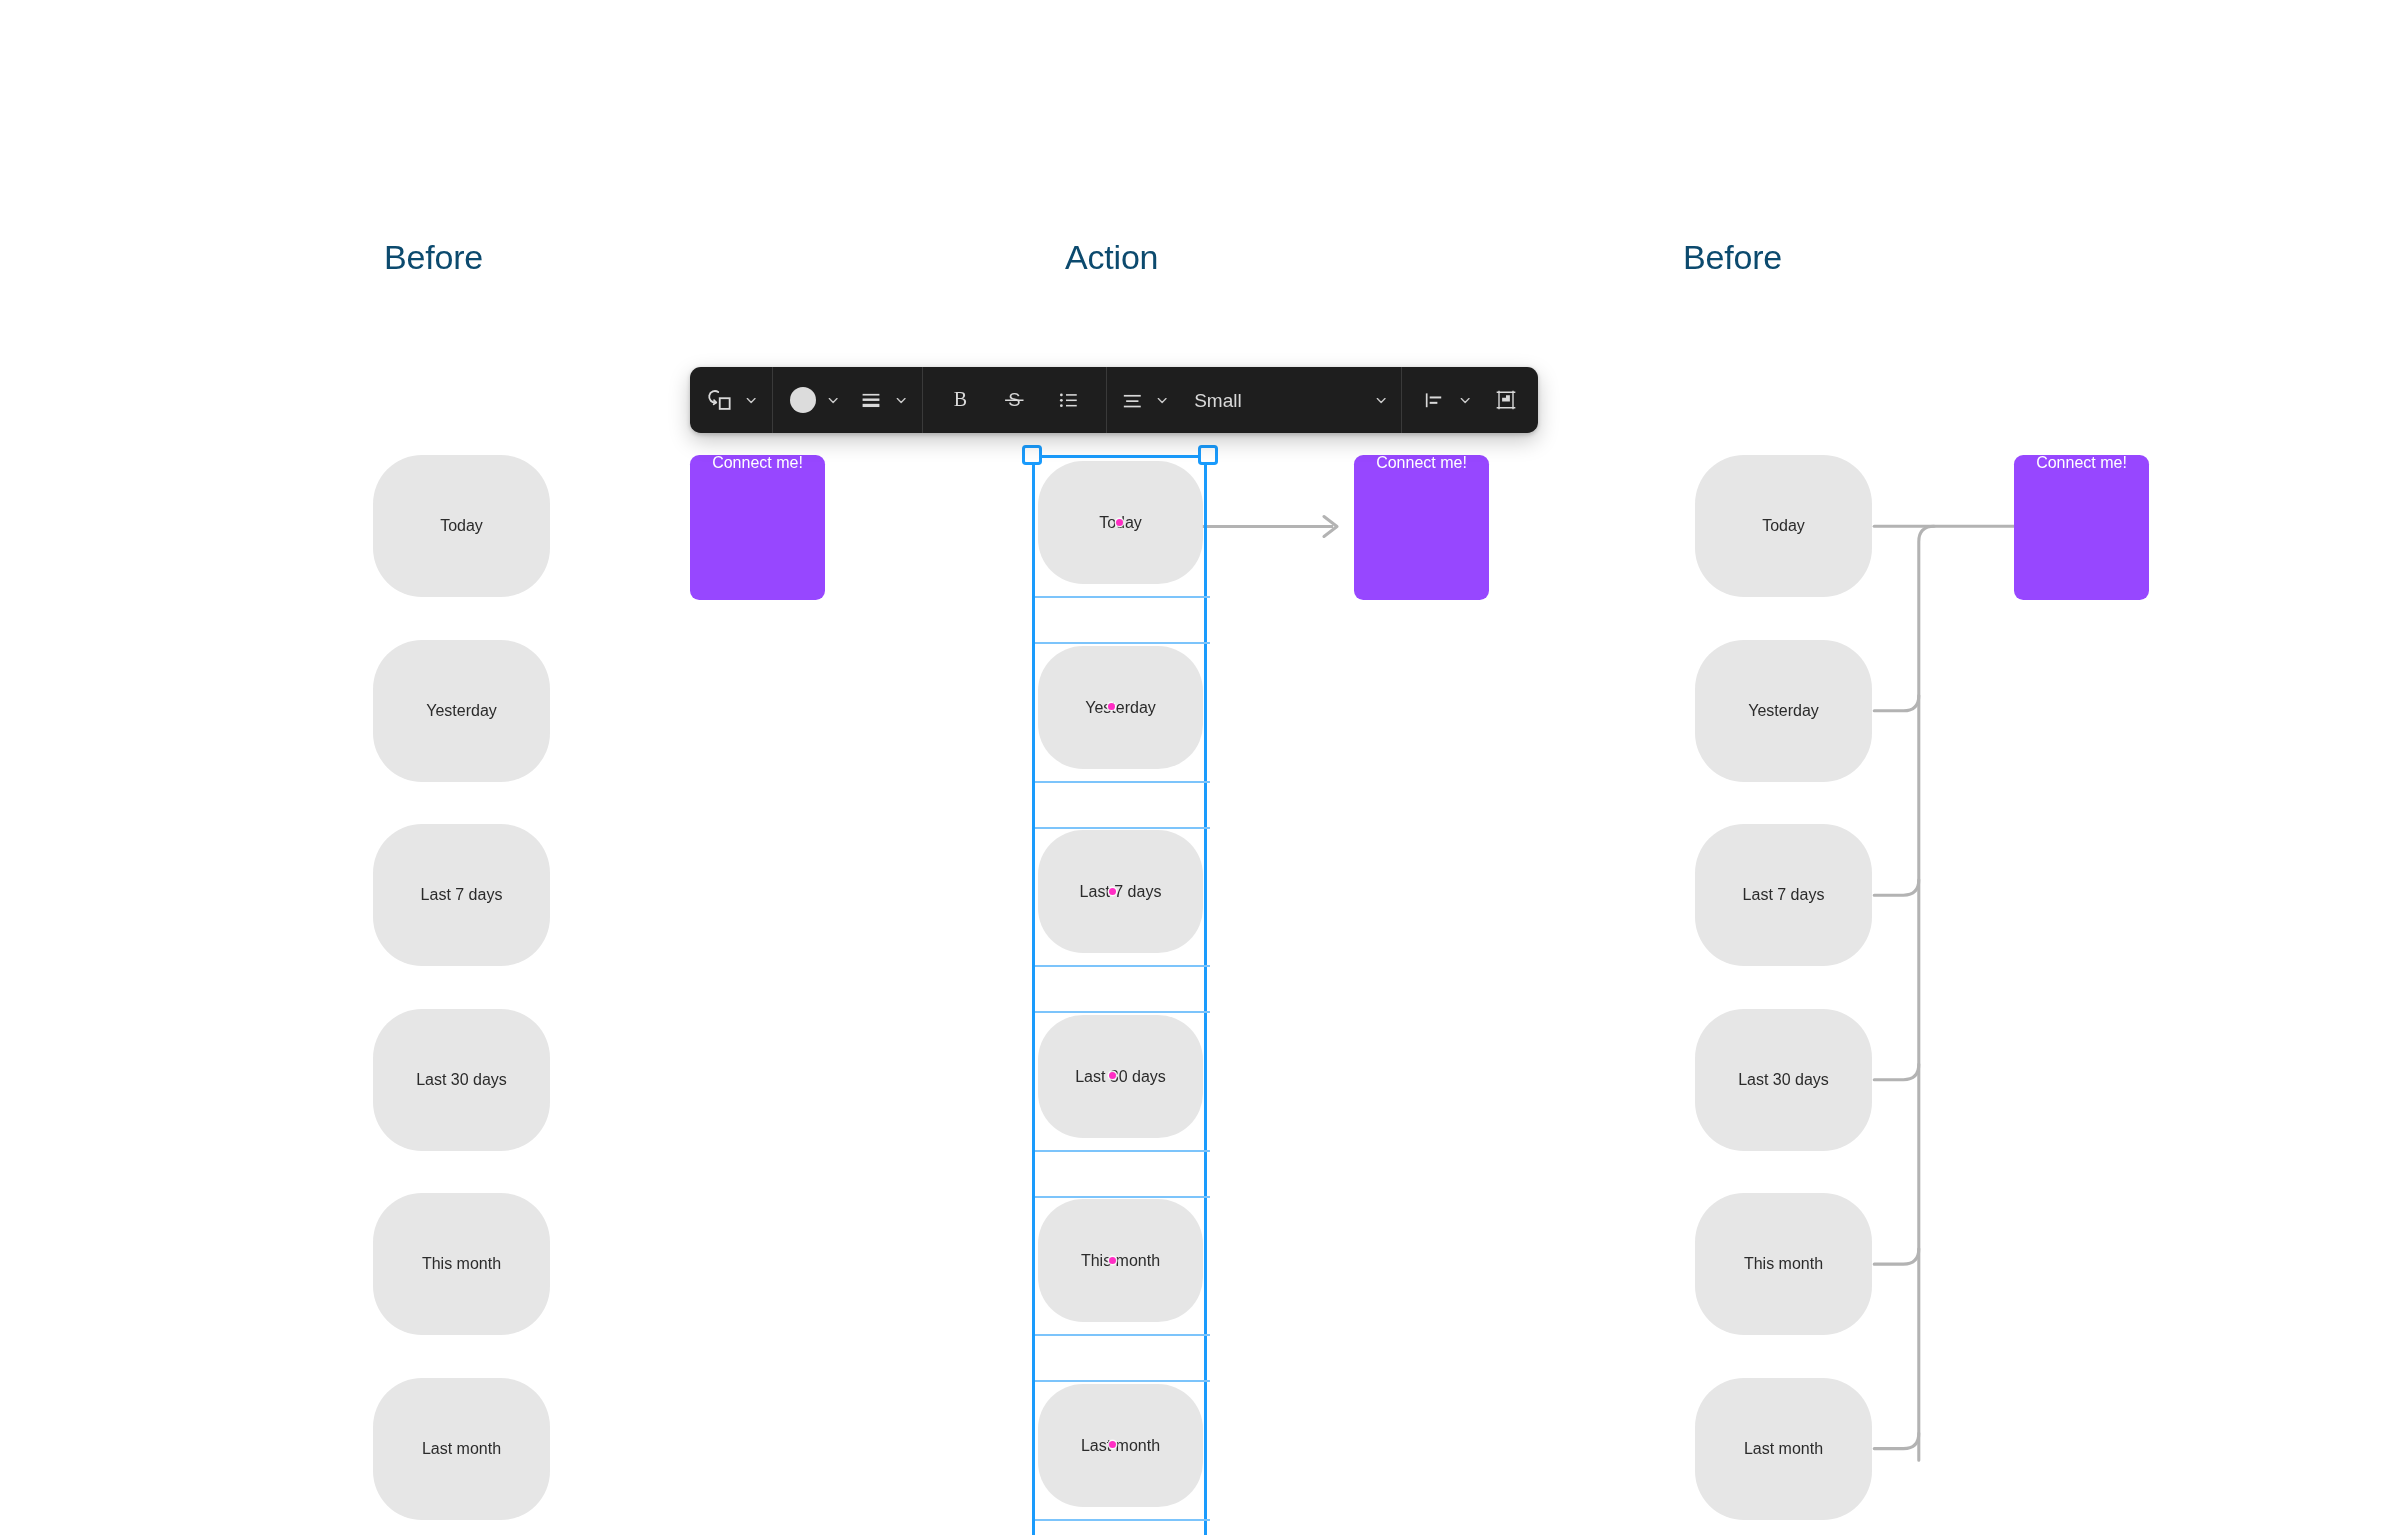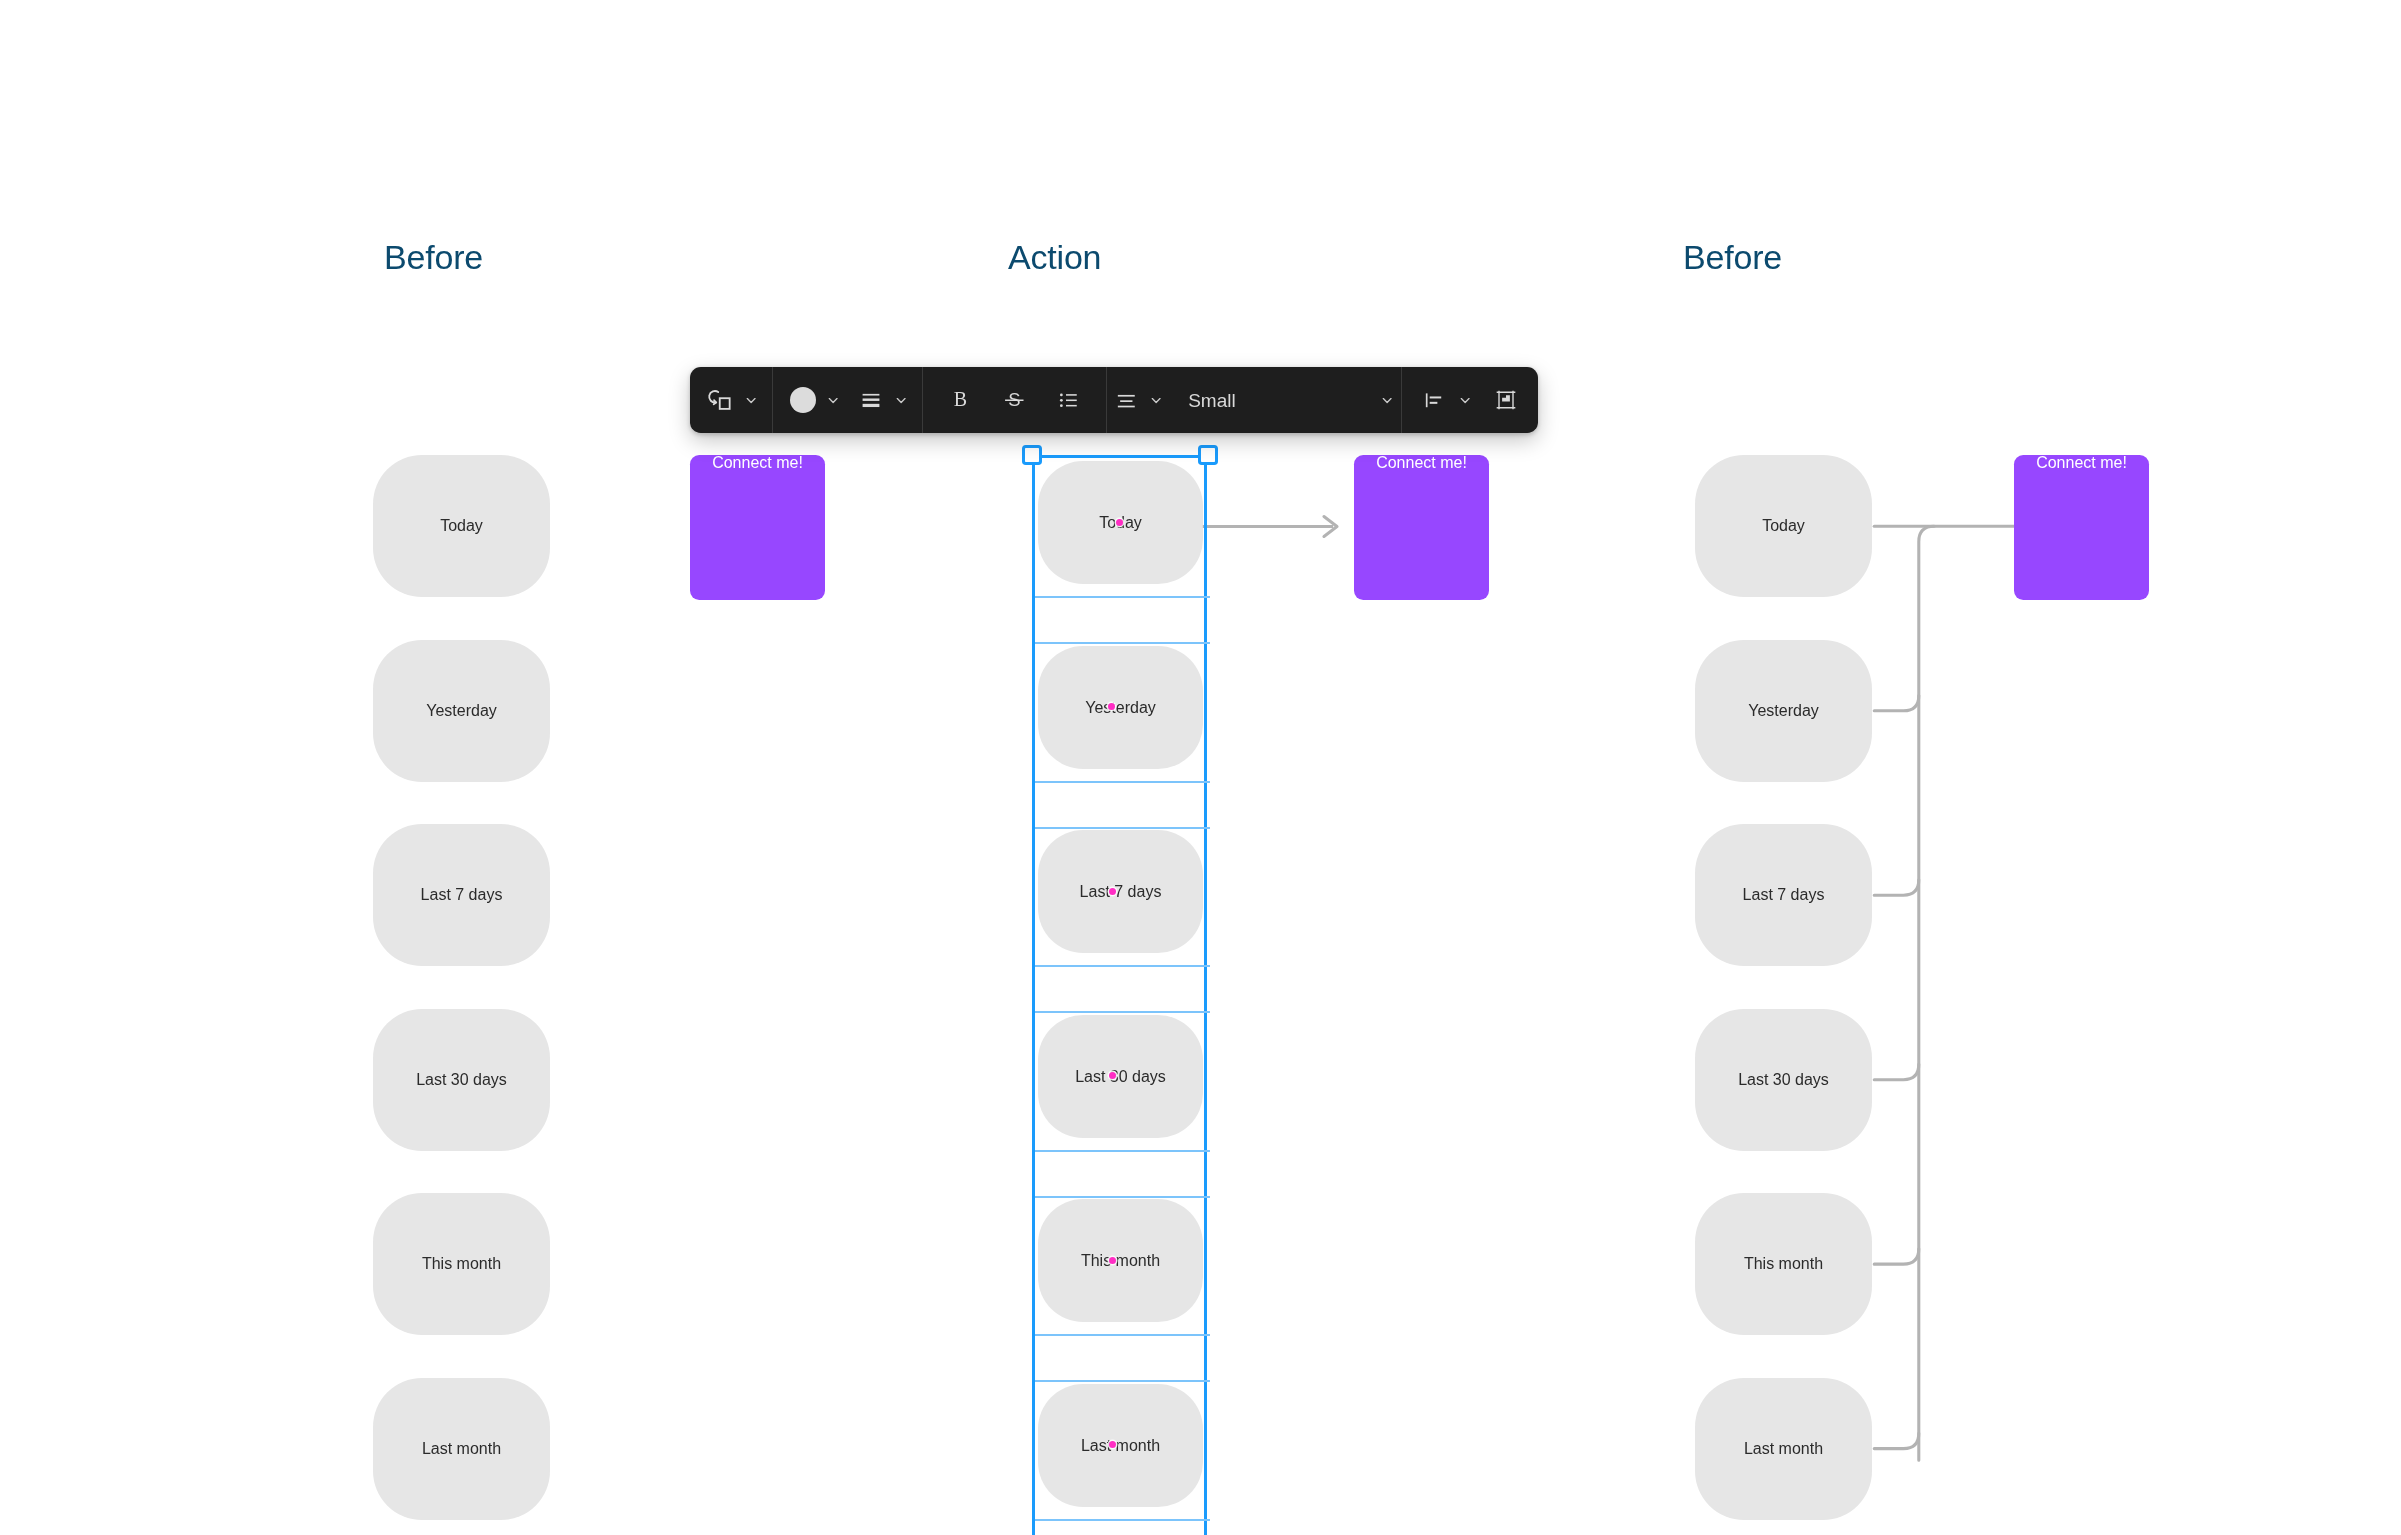--- a/index.html
+++ b/index.html
@@ -26,21 +26,21 @@
   
   .section-title {
     position: absolute;
     font-size: 34px;
     font-weight: 400;
     color: #0c4a6e;
     letter-spacing: -0.2px;
     white-space: nowrap;
   }
   #title-before { left: 384px;  top: 238px; }
-  #title-action { left: 1008px; top: 238px; }
+  #title-action { left: 1065px; top: 238px; }
   #title-after  { left: 1683px; top: 238px; }
 
   
   .card {
     position: absolute;
     width: 88px;
     height: 88px;
     border-radius: 35px;
     background: #e6e6e6;
     display: flex;
@@ -393,21 +393,21 @@
           <circle cx="7" cy="23" r="1.8" fill="#d9d9d9"></circle>
           <rect x="13" y="8" width="14" height="2" fill="#d9d9d9"></rect>
           <rect x="13" y="15" width="14" height="2" fill="#d9d9d9"></rect>
           <rect x="13" y="22" width="14" height="2" fill="#d9d9d9"></rect>
         </svg>
       </div>
     </div>
 
     <div class="tb-divider"></div>
 
-    <div class="tb-group" style="padding:0 0; flex:1;">
+    <div class="tb-group" style="padding:0 6px; flex:1;">
       <div class="tb-btn tb-icon">
         <svg width="24.6" height="24.6" viewBox="0 0 32 32">
           <rect x="5" y="9" width="22" height="2.2" fill="#d9d9d9"></rect>
           <rect x="8" y="16" width="16" height="2.2" fill="#d9d9d9"></rect>
           <rect x="5" y="23" width="22" height="2.2" fill="#d9d9d9"></rect>
         </svg>
       </div>
       <div class="tb-caret">
         <svg width="12.3" height="12.3" viewBox="0 0 16 16">
           <polyline points="3,6 8,11 13,6" fill="none" stroke="#c9c9c9" stroke-width="1.8" stroke-linecap="round" stroke-linejoin="round"></polyline>

